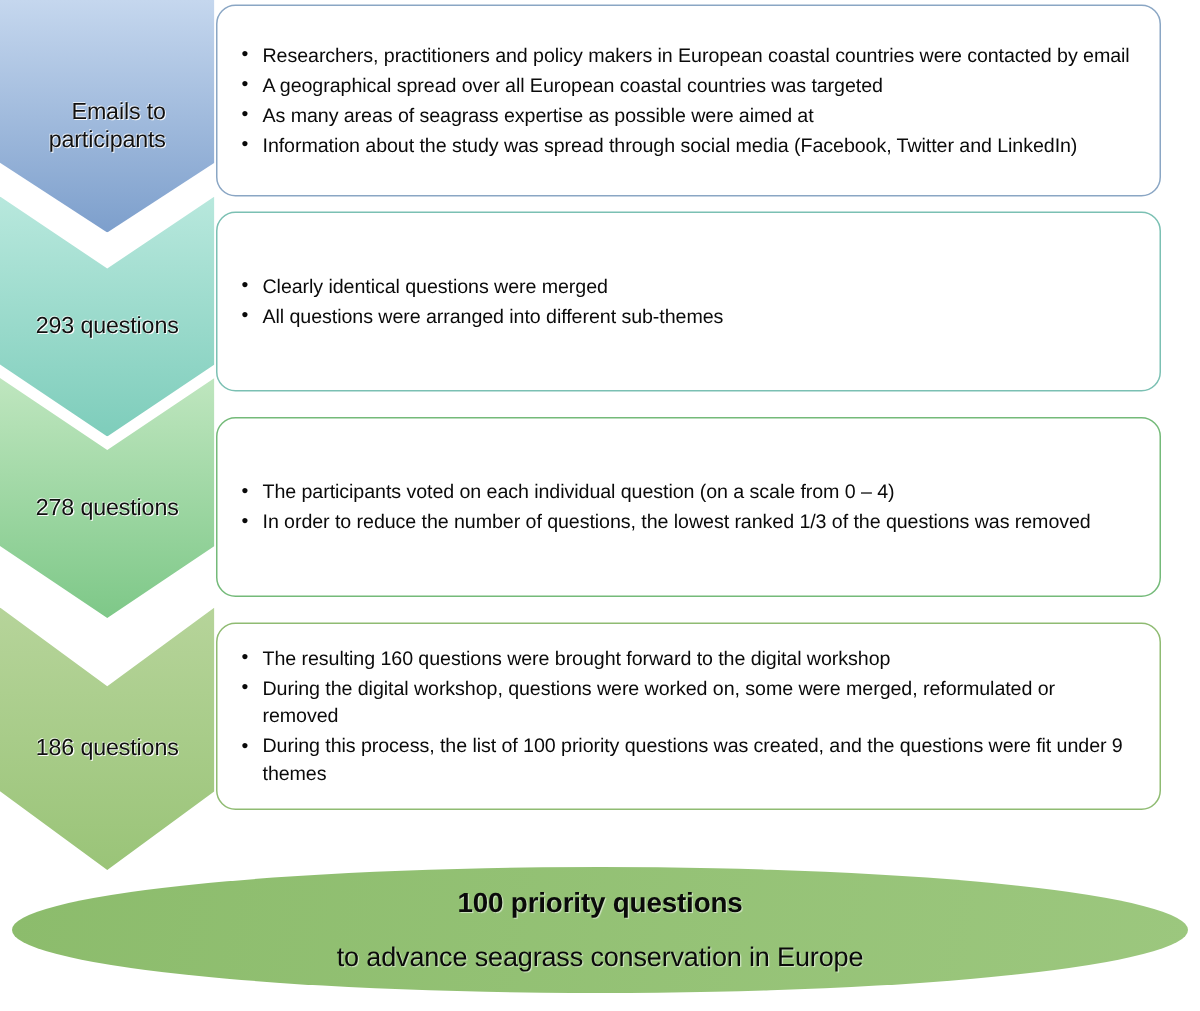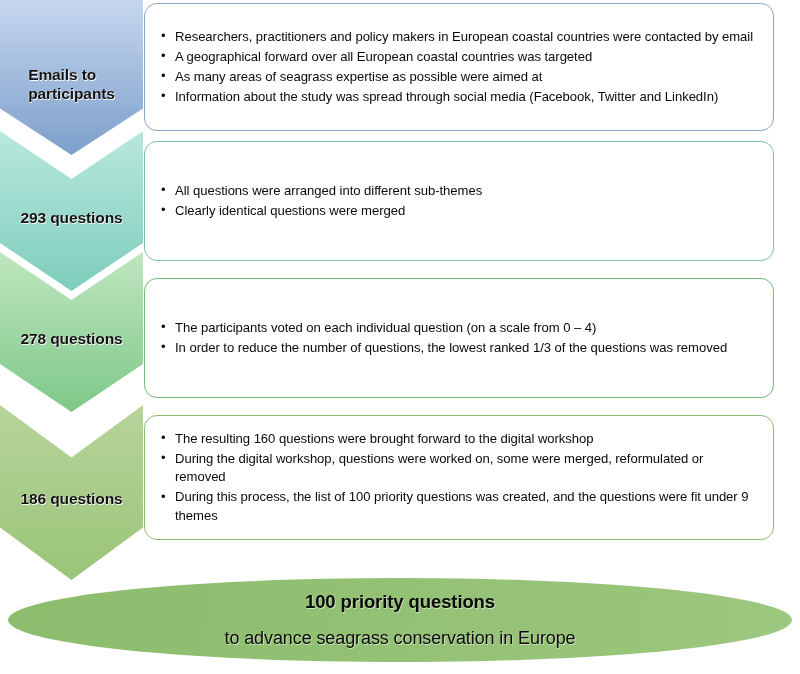--- a/index.html
+++ b/index.html
@@ -37,23 +37,23 @@
     clip-path: polygon(0% 0%, 100% 0%, 100% 70%, 50% 100%, 0% 70%);
     -webkit-clip-path: polygon(0% 0%, 100% 0%, 100% 70%, 50% 100%, 0% 70%);
   }
   .chevron.notched {
     clip-path: polygon(0% 0%, 50% 30%, 100% 0%, 100% 70%, 50% 100%, 0% 70%);
     -webkit-clip-path: polygon(0% 0%, 50% 30%, 100% 0%, 100% 70%, 50% 100%, 0% 70%);
   }
 
   .chevron-label {
     position: relative;
-    text-align: left;
+    text-align: right;
     font-size: 15.5px;
-    font-weight: 700;
+    font-weight: 400;
     color: #111111;
     line-height: 1.18;
     letter-spacing: -0.1px;
     padding: 0 4px;
     margin-top: 14px;
     text-shadow:
       0.7px 0.7px 0 rgba(255,255,255,0.95),
       -0.4px -0.4px 0 rgba(255,255,255,0.7);
     white-space: pre-line;
   }
@@ -129,35 +129,35 @@
 <div id="flowchart" style="background: rgb(255, 255, 255);">
 
   <div class="stage">
     <div class="chevron" id="chev-0" style="top: 0px; height: 155px; background: linear-gradient(rgb(197, 215, 238) 0%, rgb(125, 159, 204) 100%);">
       <div class="chevron-label">Emails to
 participants</div>
     </div>
     <div class="textbox" id="box-0" style="top: 3px; height: 128px; border-color: rgb(138, 166, 196);">
       <ul class="bullets">
         <li>Researchers, practitioners and policy makers in European coastal countries were contacted by email</li>
-        <li>A geographical forward over all European coastal countries was targeted</li>
+        <li>A geographical spread over all European coastal countries was targeted</li>
         <li>As many areas of seagrass expertise as possible were aimed at</li>
         <li>Information about the study was spread through social media (Facebook, Twitter and LinkedIn)</li>
       </ul>
     </div>
   </div>
 
   <div class="stage">
     <div class="chevron notched" id="chev-1" style="top: 131px; height: 160px; background: linear-gradient(rgb(184, 232, 221) 0%, rgb(126, 205, 187) 100%);">
       <div class="chevron-label">293 questions</div>
     </div>
     <div class="textbox" id="box-1" style="top: 141px; height: 120px; border-color: rgb(123, 192, 179);">
       <ul class="bullets">
+        <li>Clearly identical questions were merged</li>
         <li>All questions were arranged into different sub-themes</li>
-        <li>Clearly identical questions were merged</li>
       </ul>
     </div>
   </div>
 
   <div class="stage">
     <div class="chevron notched" id="chev-2" style="top: 252px; height: 160px; background: linear-gradient(rgb(191, 230, 191) 0%, rgb(126, 200, 136) 100%);">
       <div class="chevron-label">278 questions</div>
     </div>
     <div class="textbox" id="box-2" style="top: 278px; height: 120px; border-color: rgb(116, 186, 121);">
       <ul class="bullets">

